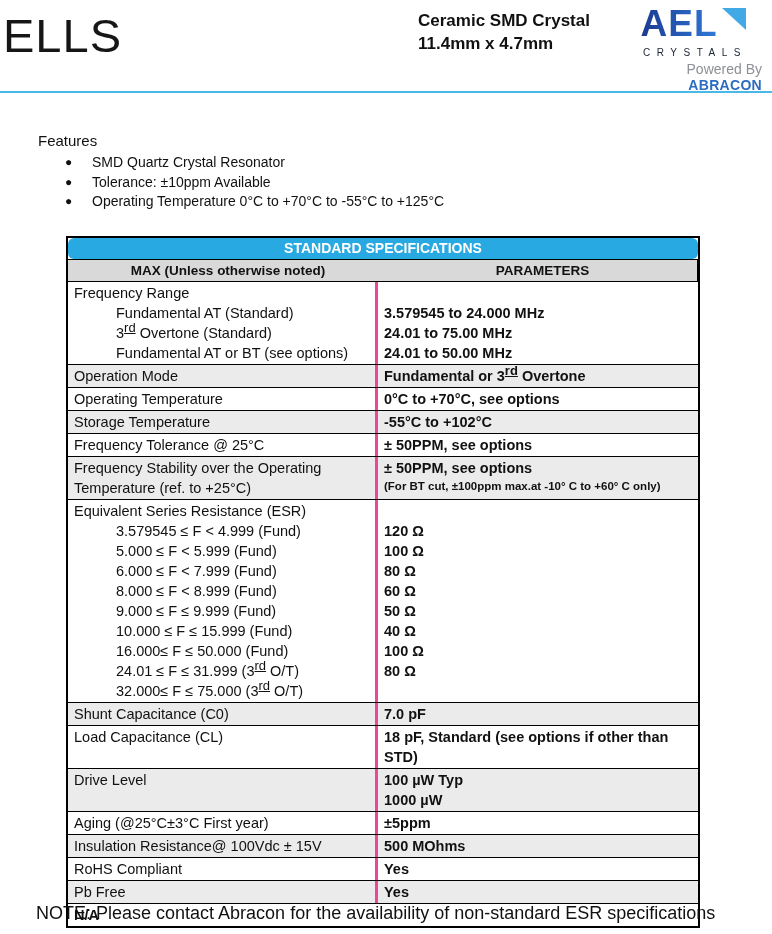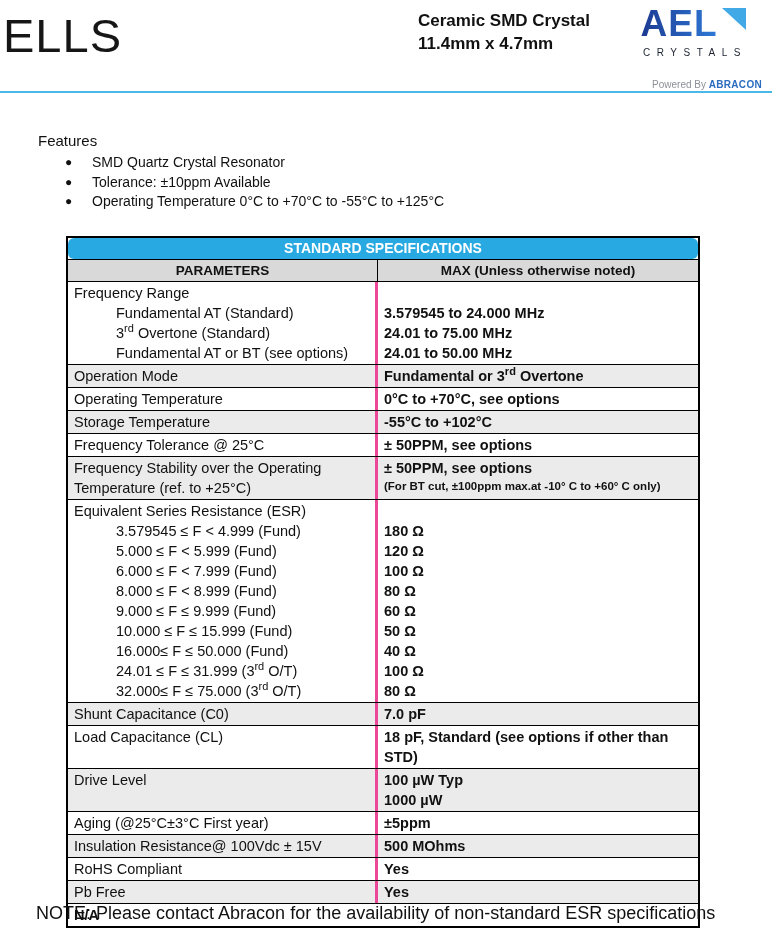--- a/index.html
+++ b/index.html
@@ -27,21 +27,21 @@
     .logo-ael {
       background:linear-gradient(90deg,#1c3a92 0%, #2f7ad8 100%);
       -webkit-background-clip:text; -webkit-text-fill-color:transparent;
     }
   }
   .logo-tri { margin-left:2px; margin-top:2px; }
   .logo-crystals {
     font-size:10px; font-weight:500; letter-spacing:6.5px; color:#1b2332;
     margin-top:3px; padding-left:4px;
   }
-  .logo-powered { margin-top:21px; font-size:10px; text-align:right; padding-right:2px; }
+  .logo-powered { margin-top:3px; font-size:14px; text-align:right; padding-right:2px; }
   .powered-by { color:#8d9096; }
   .powered-brand { color:#2a6cc0; font-weight:700; letter-spacing:0.3px; }
   .header-rule {
     position:absolute; left:0; top:91px; width:772px; height:2px; background:#4bb8e8;
   }
   
   .features { position:absolute; left:38px; top:132px; width:600px; }
   .features-title { font-size:15px; font-weight:400; margin-bottom:4px; }
   .feature-item { display:flex; font-size:14px; line-height:19.5px; }
   .bullet { width:12px; margin-left:27px; margin-right:15px; font-size:12px; }
@@ -59,21 +59,21 @@
   .hcell.c1 { width:310px; border-right:1px solid #000; }
   .hcell.c2 { flex:1; }
   .trow { display:flex; border-top:1px solid #000; background:#fff; }
   .trow.shade { background:#ebebeb; }
   .cell { padding:1px 6px; }
   .pcell { width:310px; border-right:3px solid #ec4899; }
   .vcell { flex:1; font-weight:700; }
   .line { line-height:20px; }
   .line.ind { padding-left:42px; }
   .line.small { font-size:11.5px; line-height:16px; padding-bottom:2px; }
-  sup { font-size:11px; vertical-align:super; line-height:0; }
+  sup { font-size:13px; vertical-align:super; line-height:0;text-decoration:underline; }
   
   .note { position:absolute; left:36px; top:903px; font-size:18px; color:#111; }
 </style>
 </head>
 <body>
 
 <div class="part-number">ELLS</div>
 
 <div class="product-title">
   <div>Ceramic SMD Crystal</div>
@@ -108,22 +108,22 @@
   </div>
   <div class="feature-item">
     <span class="bullet">●</span>
     <span>Operating Temperature 0°C to +70°C to -55°C to +125°C</span>
   </div>
 </div>
 
 <div class="spec-table">
   <div class="table-title">STANDARD SPECIFICATIONS</div>
   <div class="thead">
+    <div class="hcell c2">MAX (Unless otherwise noted)</div>
     <div class="hcell c1">PARAMETERS</div>
-    <div class="hcell c2">MAX (Unless otherwise noted)</div>
   </div>
   <div>
       <div class="trow">
         <div class="cell pcell">
           <div class="line">Frequency Range</div>
           <div class="line ind">Fundamental AT (Standard)</div>
           <div class="line ind">3<sup>rd</sup> Overtone (Standard)</div>
           <div class="line ind">Fundamental AT or BT (see options)</div>
         </div>
         <div class="cell vcell">
@@ -182,21 +182,20 @@
           <div class="line ind">6.000 ≤ F &lt; 7.999 (Fund)</div>
           <div class="line ind">8.000 ≤ F &lt; 8.999 (Fund)</div>
           <div class="line ind">9.000 ≤ F ≤ 9.999 (Fund)</div>
           <div class="line ind">10.000 ≤ F ≤ 15.999 (Fund)</div>
           <div class="line ind">16.000≤ F ≤ 50.000 (Fund)</div>
           <div class="line ind">24.01 ≤ F ≤ 31.999 (3<sup>rd</sup> O/T)</div>
           <div class="line ind">32.000≤ F ≤ 75.000 (3<sup>rd</sup> O/T)</div>
         </div>
         <div class="cell vcell">
           <div class="line">&nbsp;</div>
-          <div class="line">180 Ω</div>
           <div class="line">120 Ω</div>
           <div class="line">100 Ω</div>
           <div class="line">80 Ω</div>
           <div class="line">60 Ω</div>
           <div class="line">50 Ω</div>
           <div class="line">40 Ω</div>
           <div class="line">100 Ω</div>
           <div class="line">80 Ω</div>
         </div>
       </div>

